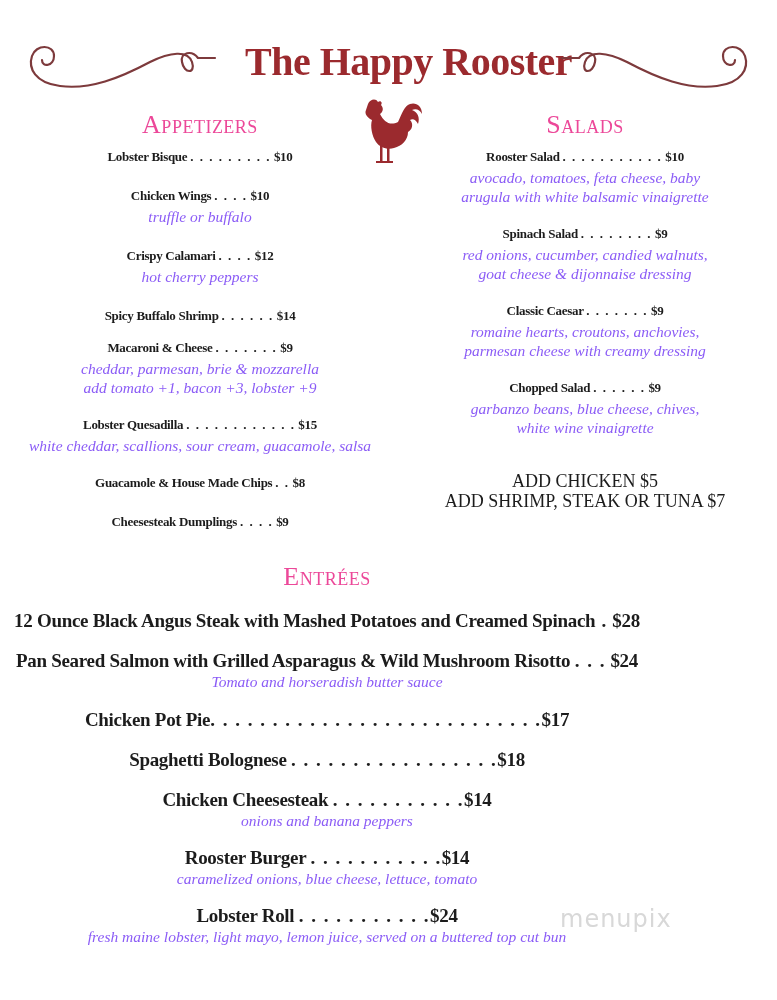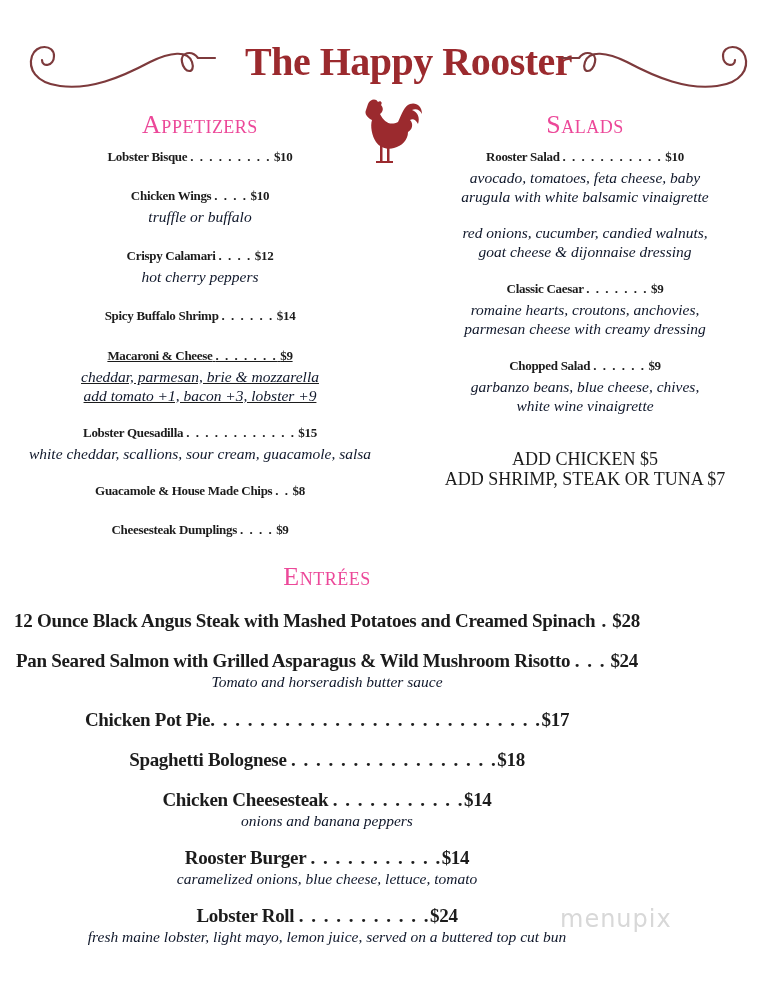--- a/index.html
+++ b/index.html
@@ -19,21 +19,21 @@
   .col { position: absolute; text-align: center; }
   .col.left { left: 10px; width: 380px; top: 110px; }
   .col.right { left: 400px; width: 370px; top: 110px; }
 
   .section-title { font-family: "Liberation Serif", serif; font-size: 26px; font-weight: normal;
                    font-variant: small-caps; letter-spacing: 0.5px; color: #ec4899; line-height: 30px; }
 
   .item { margin: 0; }
   .item-line { font-weight: bold; font-size: 13px; line-height: 22px; letter-spacing: -0.3px; white-space: nowrap; }
   .item-line .dots { font-weight: bold; letter-spacing: 1.5px; }
-  .desc { font-style: italic; font-size: 15.5px; line-height: 19px; color: #0f172a; white-space: nowrap; }
+  .desc { font-style: italic; font-size: 15.5px; line-height: 19px; color: #8b5cf6; white-space: nowrap; }
 
   .addons { font-size: 18px; line-height: 20px; margin-top: 0; }
 
   .entrees { position: absolute; left: 0; width: 654px; top: 562px; text-align: center; }
   .entrees .item-line { font-size: 19px; }
   .watermark { position: absolute; left: 560px; top: 905px; font-family: "DejaVu Sans", sans-serif;
                font-size: 24px; color: #d8d8d8; letter-spacing: 1px; }
 </style>
 </head>
 <body>
@@ -72,21 +72,21 @@
 
   <div class="item" style="margin-top:19px;">
     <div class="item-line"><span>Crispy Calamari</span> <span class="dots">. . . .</span> <span>$12</span></div>
     <div class="desc">hot cherry peppers</div>
   </div>
 
   <div class="item" style="margin-top:19px;">
     <div class="item-line"><span>Spicy Buffalo Shrimp</span> <span class="dots">. . . . . .</span> <span>$14</span></div>
   </div>
 
-  <div class="item" style="margin-top:18px;text-decoration:underline;">
+  <div class="item" style="margin-top:10px;">
     <div class="item-line"><span>Macaroni &amp; Cheese</span> <span class="dots">. . . . . . .</span> <span>$9</span></div>
     <div class="desc">cheddar, parmesan, brie &amp; mozzarella</div>
     <div class="desc">add tomato +1, bacon +3, lobster +9</div>
   </div>
 
   <div class="item" style="margin-top:17px;">
     <div class="item-line"><span>Lobster Quesadilla</span> <span class="dots">. . . . . . . . . . . .</span> <span>$15</span></div>
     <div class="desc">white cheddar, scallions, sour cream, guacamole, salsa</div>
   </div>
 
@@ -102,20 +102,21 @@
 <div class="col right">
   <div class="section-title">Salads</div>
 
   <div class="item" style="margin-top:6px;">
     <div class="item-line"><span>Rooster Salad</span> <span class="dots">. . . . . . . . . . .</span> <span>$10</span></div>
     <div class="desc">avocado, tomatoes, feta cheese, baby</div>
     <div class="desc">arugula with white balsamic vinaigrette</div>
   </div>
 
   <div class="item" style="margin-top:17px;">
+    <div class="item-line"><span>Spinach Salad</span> <span class="dots">. . . . . . . .</span> <span>$9</span></div>
     <div class="desc">red onions, cucumber, candied walnuts,</div>
     <div class="desc">goat cheese &amp; dijonnaise dressing</div>
   </div>
 
   <div class="item" style="margin-top:17px;">
     <div class="item-line"><span>Classic Caesar</span> <span class="dots">. . . . . . .</span> <span>$9</span></div>
     <div class="desc">romaine hearts, croutons, anchovies,</div>
     <div class="desc">parmesan cheese with creamy dressing</div>
   </div>
 

